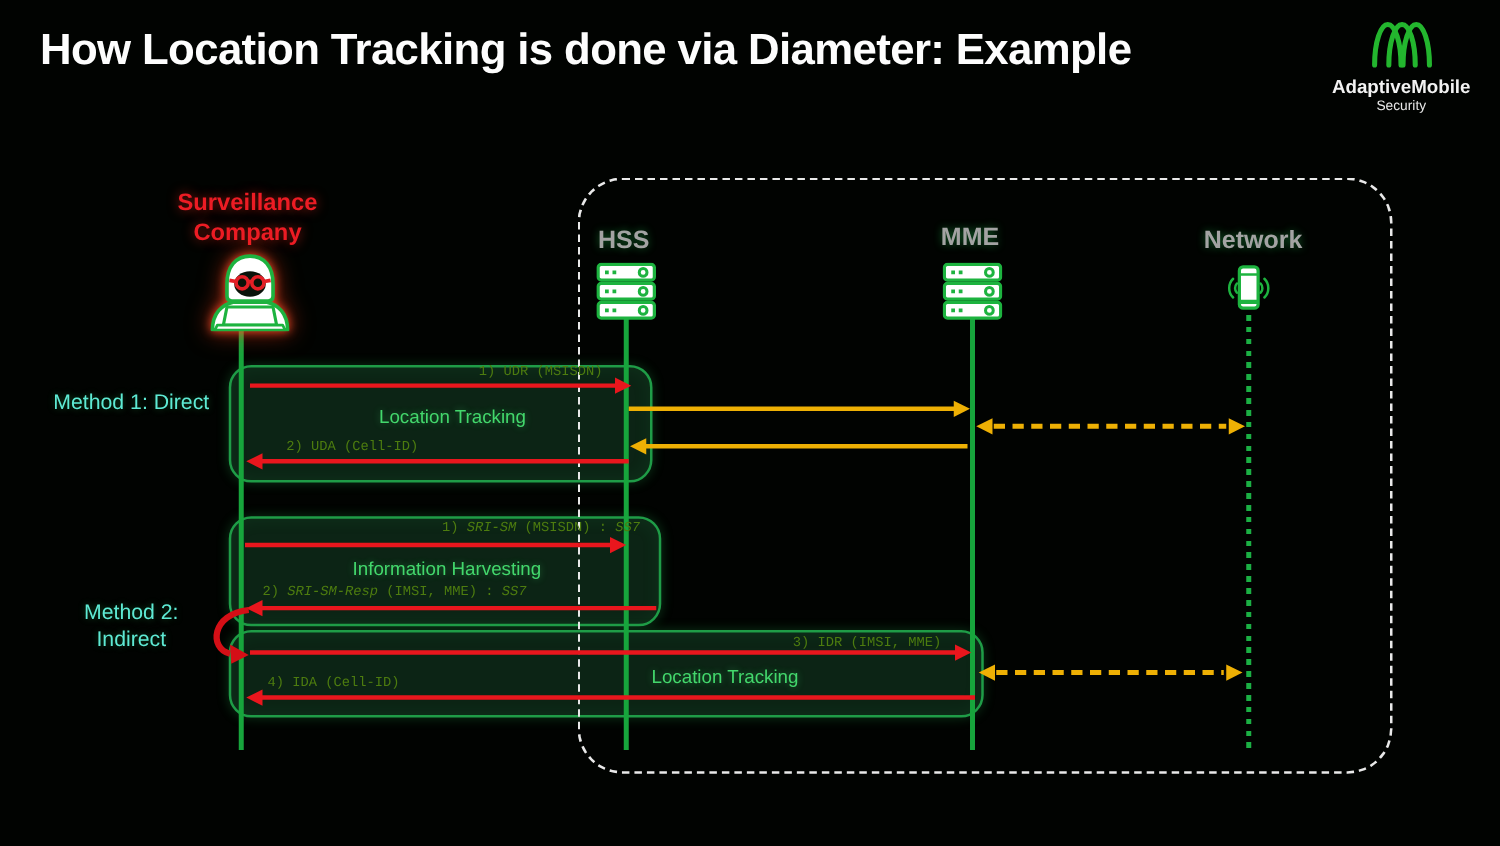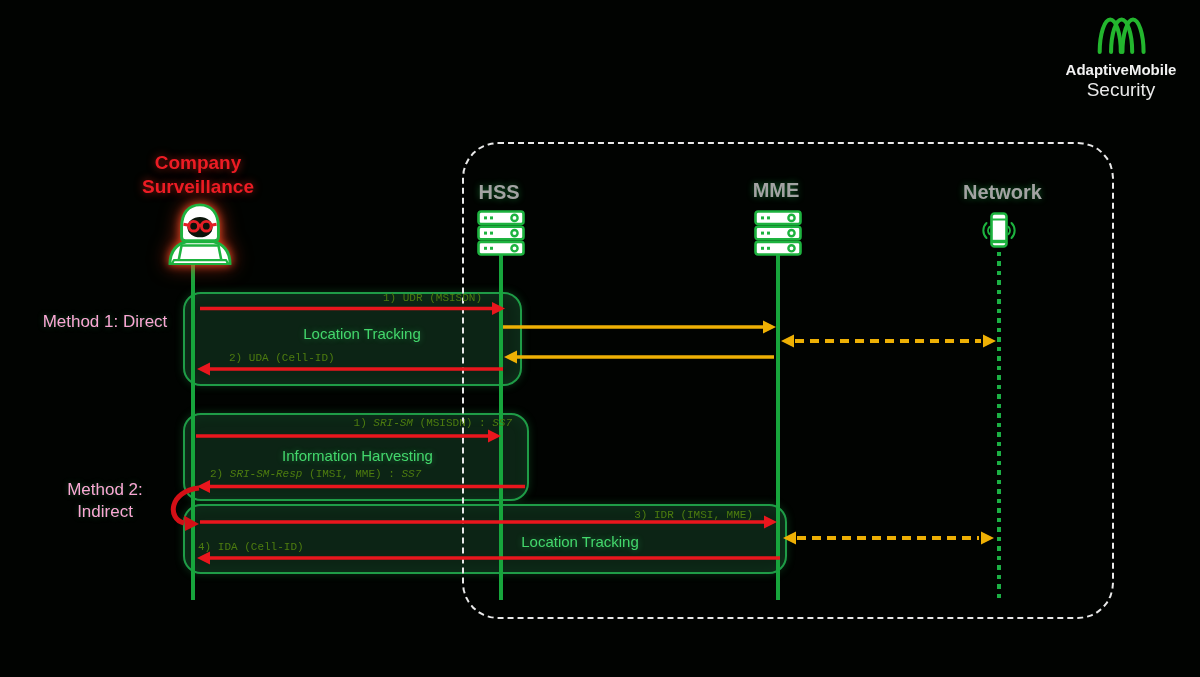--- a/index.html
+++ b/index.html
@@ -2,52 +2,53 @@
 <html><head>
 <meta charset="utf-8">
 <style>
   html,body{margin:0;padding:0;background:#000;}
   #stage{position:relative;width:1200px;height:677px;background:#010301;overflow:hidden;
          font-family:"Liberation Sans",sans-serif;}
   .abs{position:absolute;}
   
   .title{left:32px;top:20px;font-size:35px;font-weight:700;color:#fdfdfd;letter-spacing:-.5px;white-space:nowrap;}
   .brand{left:1046px;top:61px;width:150px;text-align:center;font-size:15px;font-weight:700;color:#f2f2f2;}
-  .brand-sub{left:1046px;top:79px;width:150px;text-align:center;font-size:19px;font-weight:400;color:#e9e9e9;}
+  .brand-sub{left:1046px;top:79px;width:150px;text-align:center;font-size:11px;font-weight:400;color:#e9e9e9;}
   
   .net-box{left:462px;top:142px;width:648px;height:473px;border:2px dashed #e9e9e9;border-radius:36px;z-index:4;pointer-events:none;}
   .net-label{left:706px;top:116px;width:200px;text-align:center;font-size:17px;color:#f5f5f5;}
   
   .actor-label{font-weight:700;text-align:center;font-size:20px;color:#a3a3a3;text-shadow:0 0 7px rgba(40,210,90,.45);}
   .surv-label{left:118px;top:151px;width:160px;font-size:19px;line-height:24px;color:#ec1c24;
               text-shadow:0 0 9px rgba(255,45,35,.6);}
   
   .lifeline{width:4px;background:#17a53c;z-index:3;}
   .lifeline.dotted{background:repeating-linear-gradient(to bottom,#1bb044 0 4.5px,transparent 4.5px 9.5px);}
   
   .mbox{background:#0c2415;border:2px solid #1f9c47;border-radius:18px;z-index:1;
         box-shadow:0 0 9px rgba(35,160,75,.3), inset 0 0 14px rgba(35,160,75,.12);}
   
   .msg{font-family:"Liberation Mono",monospace;font-size:11px;color:#4d7c0f;white-space:nowrap;z-index:6;}
   .msg i{}
   .boxlabel{font-size:15px;font-weight:500;color:#43d76c;text-align:center;white-space:nowrap;z-index:6;
             text-shadow:0 0 6px rgba(60,215,105,.4);}
-  .methodlabel{font-size:17px;color:#f9a8d4;text-align:center;z-index:6;line-height:22px;
+  .methodlabel{font-size:17px;color:#5eead4;text-align:center;z-index:6;line-height:22px;
                text-shadow:0 0 6px rgba(60,215,105,.35);}
   
   .icon{z-index:5;}
   .glow{filter:drop-shadow(0 0 4px rgba(255,80,40,.9)) drop-shadow(0 0 9px rgba(255,60,25,.55));}
   svg{display:block;}
   #arrows{left:0;top:0;z-index:5;pointer-events:none;}
 </style>
 </head>
 <body>
 
 <div id="stage">
 
+  <div class="abs title">How Location Tracking is done via Diameter: Example</div>
 
   <svg class="abs icon" style="left:1094px;top:11px" width="52" height="48" viewBox="0 0 64 52">
     <g fill="none" stroke="#23b62e" stroke-width="5" stroke-linecap="round">
       <path d="M 7 47 C 7 24 13 7 20 7 C 27 7 33 24 33 47"></path>
       <path d="M 21 47 C 21 24 27 7 34 7 C 41 7 47 24 47 47"></path>
       <path d="M 35 47 C 35 24 41 7 48 7 C 55 7 61 24 61 47"></path>
     </g>
   </svg>
   <div class="abs brand">AdaptiveMobile</div>
   <div class="abs brand-sub">Security</div>
@@ -57,22 +58,22 @@
   <div class="abs mbox" style="left:183px;top:292px;width:335px;height:90px"></div>
   <div class="abs mbox" style="left:183px;top:413px;width:342px;height:84px"></div>
   <div class="abs mbox" style="left:183px;top:504px;width:600px;height:66px"></div>
 
   <div class="abs lifeline" style="left:191px;top:261px;height:339px"></div>
   <div class="abs lifeline" style="left:499px;top:253px;height:347px"></div>
   <div class="abs lifeline" style="left:776px;top:253px;height:347px"></div>
   <div class="abs lifeline dotted" style="left:997px;top:252px;height:348px"></div>
 
   <div class="abs surv-label actor-label">
+    <div>Surveillance</div>
     <div>Company</div>
-    <div>Surveillance</div>
   </div>
 
   <svg class="abs icon glow" style="left:156px;top:201px" width="88" height="64" viewBox="0 0 90 66">
     <g stroke="#1db33f" stroke-width="3" fill="#fff" stroke-linejoin="round">
       <path d="M14 65 C14 51 22 44 31 42 L59 42 C68 44 76 51 76 65 Z"></path>
       <path d="M45 4 C33 4 26 13 26 27 L26 37 C26 40 28 41 30 41 L60 41 C62 41 64 40 64 37 L64 27 C64 13 57 4 45 4 Z"></path>
     </g>
     <ellipse cx="45" cy="27" rx="13" ry="10.5" fill="#0a130a"></ellipse>
     <g stroke="#e31f26" stroke-width="3" fill="none">
       <circle cx="38.5" cy="26" r="5"></circle>
@@ -209,15 +210,15 @@
   <div class="abs msg" style="right:688px;top:417px">
     <span>1) </span><i>SRI-SM</i><span> (MSISDN) : </span><i>SS7</i>
   </div>
   <div class="abs boxlabel" style="left:255px;top:447px;width:205px">Information Harvesting</div>
   <div class="abs msg" style="left:210px;top:468px">
     <span>2) </span><i>SRI-SM-Resp</i><span> (IMSI, MME) : </span><i>SS7</i>
   </div>
 
   <div class="abs msg" style="right:447px;top:509px">3) IDR (IMSI, MME)</div>
   <div class="abs boxlabel" style="left:480px;top:533px;width:200px">Location Tracking</div>
-  <div class="abs msg" style="left:198px;top:541px">4) IDA (Cell-ID)</div>
+  <div class="abs msg" style="left:214px;top:541px">4) IDA (Cell-ID)</div>
 
 </div>
 
 </body></html>

